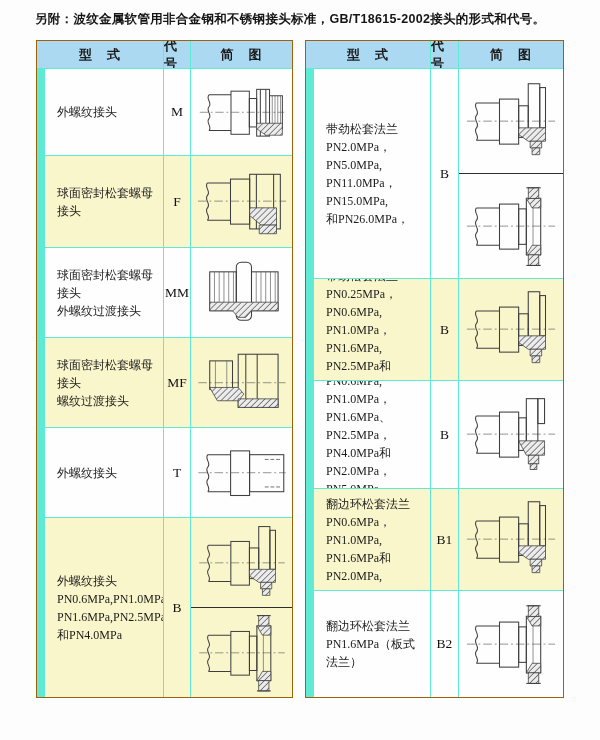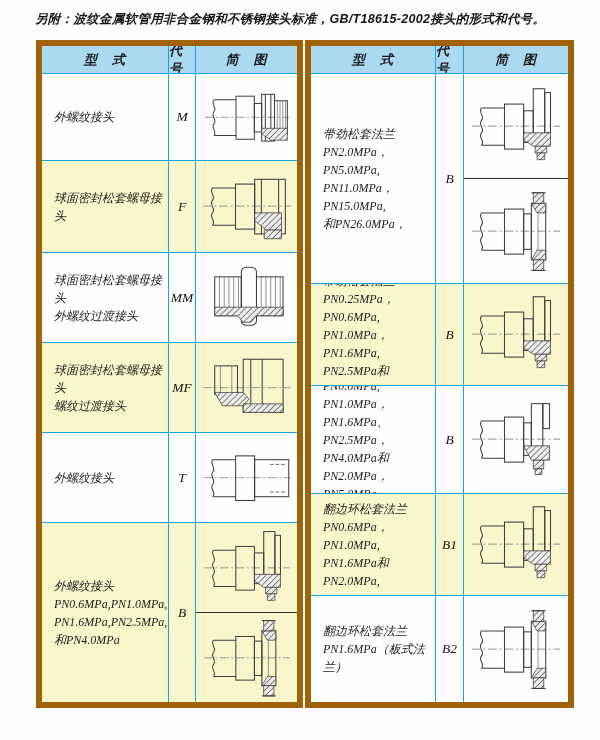--- a/index.html
+++ b/index.html
@@ -1,26 +1,26 @@
 <!DOCTYPE html>
 <html><head>
 <meta charset="utf-8">
 <style>
   html,body{margin:0;padding:0;}
   body{width:600px;height:740px;background:#fdfdfd;font-family:"Liberation Sans",sans-serif;}
-  .wrap{position:relative;width:600px;height:740px;overflow:hidden;background:#fdfdfd;font-style:italic;}
+  .wrap{position:relative;width:600px;height:740px;overflow:hidden;background:#fdfdfd;}
   .title{position:absolute;left:35px;top:11px;width:540px;font-size:12.5px;font-weight:bold;color:#151515;letter-spacing:0.3px;}
-  .tbl{position:absolute;top:40px;display:grid;gap:1px;background:#0ea5e9;border:6px solid #a16207;}
+  .tbl{position:absolute;top:40px;display:grid;gap:1px;background:#5eead4;border:1px solid #a16207;}
   #tbl-left{left:36px;grid-template-columns:126px 26px 101px;grid-template-rows:27px 86px 91px 89px 89px 89px 179px;}
   #tbl-right{left:305px;grid-template-columns:124px 27px 104px;grid-template-rows:27px 209px 101px 107px 101px 106px;}
   .row{display:contents;}
   .c{background:#fefefe;overflow:hidden;}
   .row.hl .c{background:#faf6cc;}
   .hd{background:#abd9f2 !important;display:flex;align-items:center;justify-content:center;font-size:13px;font-weight:bold;color:#1a1a1a;letter-spacing:1px;}
-  .type{display:flex;align-items:center;padding:3px 4px 3px 12px;font-family:"Liberation Serif",serif;font-size:12px;line-height:1.5;color:#1a1a1a;white-space:pre-line;}
+  .type{display:flex;align-items:center;padding:3px 4px 3px 12px;font-family:"Liberation Serif",serif;font-size:12px;line-height:1.5;color:#1a1a1a;white-space:pre-line;margin-left:8px;}
   .code{display:flex;align-items:center;justify-content:center;font-family:"Liberation Serif",serif;font-size:13.5px;color:#111;}
   .diag{display:flex;align-items:center;justify-content:center;}
   .diag svg{width:92px;height:auto;max-height:96%;}
   .split{display:flex;flex-direction:column;padding:0;}
   .split .sub{flex:1;width:100%;display:flex;align-items:center;justify-content:center;overflow:hidden;}
   .split .sub:first-child{border-bottom:1px solid #2f2f2f;}
   .split .sub svg{width:92px;height:auto;max-height:94%;}
   .ln{fill:none;stroke:#3e3e3e;stroke-width:1.1;}
   .thin{fill:none;stroke:#5a5a5a;stroke-width:0.7;}
   .cl{stroke:#5f5f5f;stroke-width:0.7;stroke-dasharray:9 3 2 3;}

